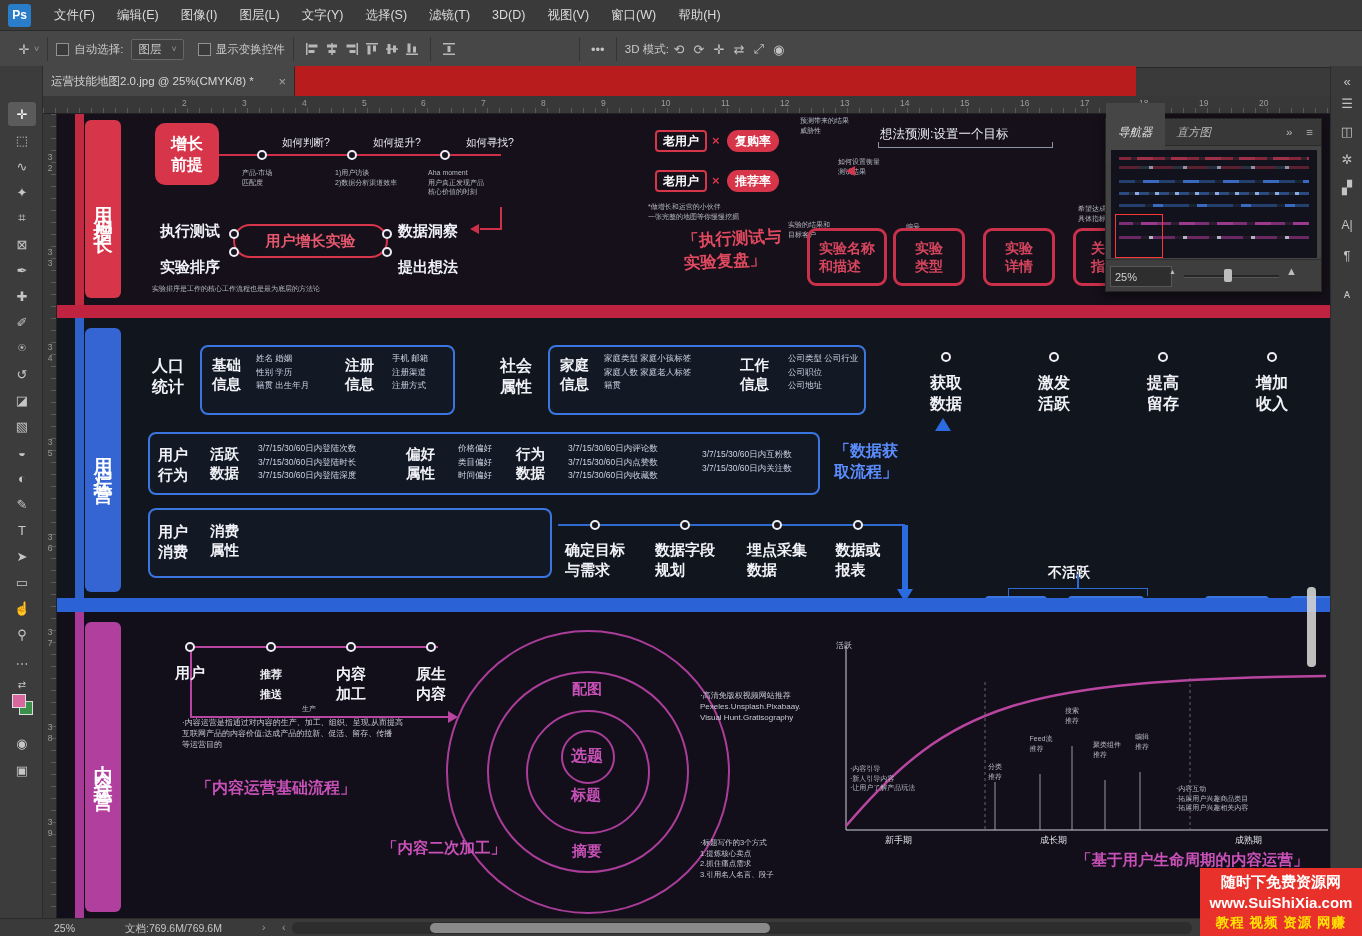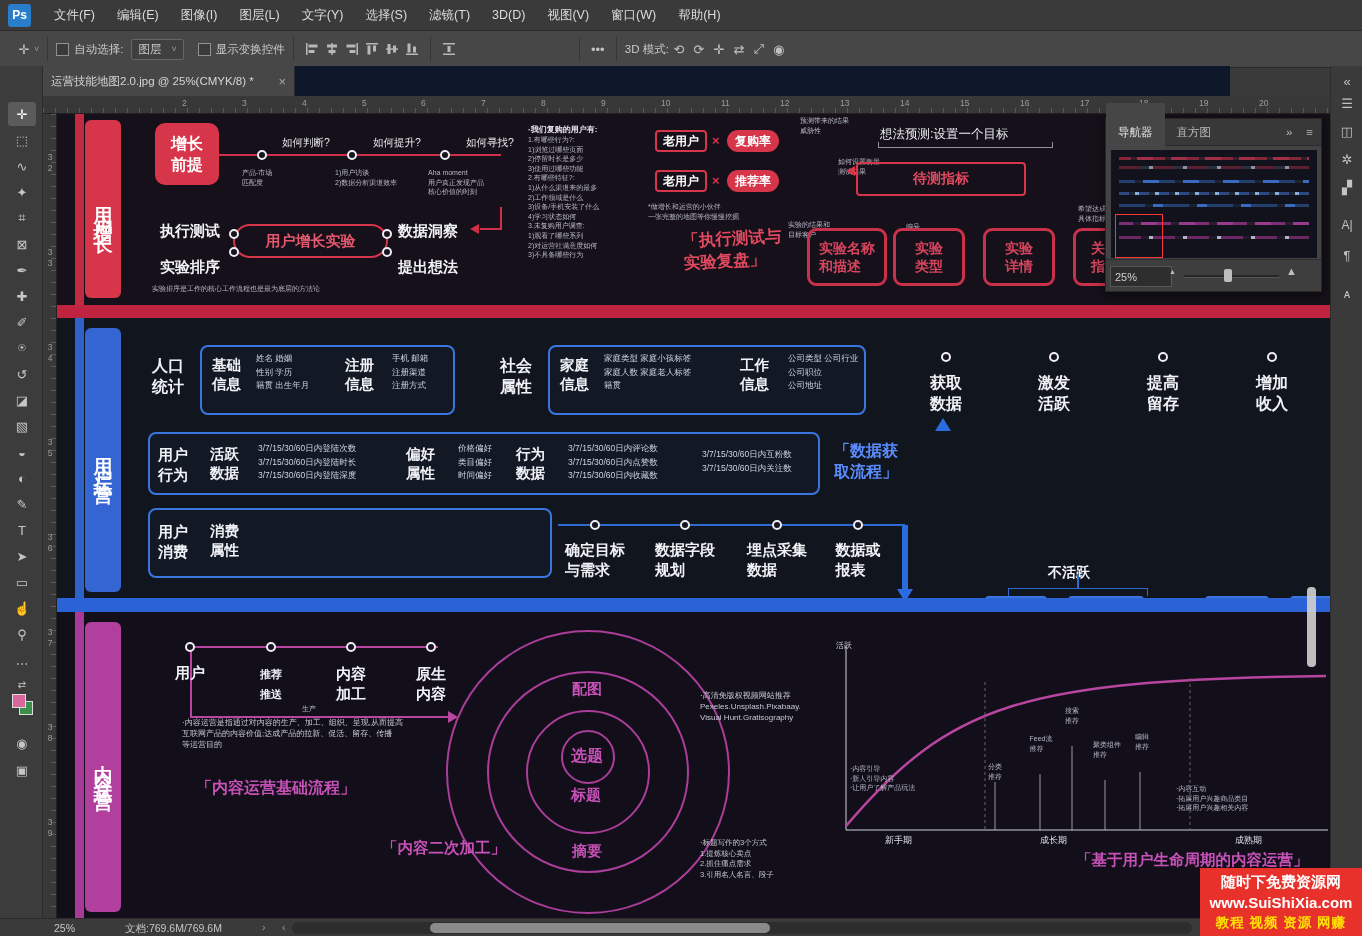--- a/index.html
+++ b/index.html
@@ -10,21 +10,21 @@
   
   #menubar{left:0;top:0;width:1362px;height:30px;background:#3a3a3a;display:flex;align-items:center;color:#dcdcdc;font-size:12.5px;border-bottom:1px solid #2b2b2b;}
   .menu-item{padding:0 11px;cursor:default;}
   #ps-logo{width:23px;height:23px;background:#2a7dc9;color:#fff;font-weight:bold;font-size:12px;display:flex;align-items:center;justify-content:center;border-radius:3px;margin:0 12px 0 8px;}
   #optionsbar{left:0;top:30px;width:1362px;height:36px;background:#474747;display:flex;align-items:center;color:#c9c9c9;font-size:11.5px;border-bottom:1px solid #282828;}
   .vdiv{width:1px;height:24px;background:#353535;margin:0 8px;}
   .cb{width:11px;height:11px;border:1px solid #919191;background:#3a3a3a;display:inline-block;margin-right:5px;}
   .opt-sel{border:1px solid #666;background:#3f3f3f;padding:2px 6px;display:flex;align-items:center;gap:10px;border-radius:2px;}
   .icn{display:inline-flex;align-items:center;justify-content:center;width:20px;height:20px;color:#c2c2c2;font-size:13px;}
   .alicon svg{display:block;}
-  #tabbar{left:0;top:66px;width:1230px;height:30px;background:#0f172a;}
+  #tabbar{left:0;top:66px;width:1136px;height:30px;background:#b91c1c;}
   #collapse-left{left:6px;top:5px;color:#b5b5b5;font-size:13px;}
   #doctab{left:43px;top:0;width:252px;height:30px;background:#474747;border-right:1px solid #2a2a2a;color:#d6d6d6;font-size:11.5px;display:flex;align-items:center;padding:0 8px;gap:8px;}
   #doctab .ttl{flex:1;white-space:nowrap;overflow:hidden;}
   #doctab .cls{color:#a5a5a5;font-size:13px;}
   
   #ruler-top{left:43px;top:96px;width:1287px;height:18px;background:#383838;border-bottom:1px solid #222;
     background-image:repeating-linear-gradient(90deg,#5a5a5a 0 1px,transparent 1px 12px);
     background-size:100% 5px;background-position:0 100%;background-repeat:no-repeat;}
   #ruler-top span{position:absolute;top:2px;font-size:8.5px;color:#9c9c9c;}
   #ruler-left{left:43px;top:114px;width:14px;height:804px;background:#383838;border-right:1px solid #222;
@@ -48,21 +48,21 @@
   .s7{font-size:7px;line-height:9.6px;color:#b6b9c6;}
   .s8{font-size:8px;line-height:11px;color:#c6c9d4;}
   .s9{font-size:8.5px;line-height:13.5px;color:#ccd3e3;}
   .box-red3{border:3px solid #c9304a;border-radius:9px;}
   .box-blue{border:2px solid #3b76e0;border-radius:8px;background:rgba(25,40,70,.18);}
   .ctr{display:flex;align-items:center;justify-content:center;}
   .circ{border:2px solid #a93d98;border-radius:50%;}
   
   #navigator{left:1105px;top:118px;width:217px;height:174px;background:#434343;border:1px solid #262626;box-shadow:0 3px 10px rgba(0,0,0,.45);z-index:20;}
   #nav-header{position:absolute;left:0;top:0;width:100%;height:26px;background:#383838;border-bottom:1px solid #2a2a2a;display:flex;align-items:center;font-size:11.5px;color:#b9b9b9;}
-  .nav-tab{padding:16px 12px;height:100%;display:flex;align-items:center;}
+  .nav-tab{padding:16px 12px;height:100%;display:flex;align-items:center;font-style:italic;}
   .nav-tab.on{background:#464646;color:#e4e4e4;}
   #nav-thumb{position:absolute;left:5px;top:31px;width:206px;height:108px;background:#12121c;overflow:hidden;}
   .tstripe{position:absolute;left:4%;width:92%;height:3px;}
   #nav-viewbox{position:absolute;left:4px;top:64px;width:46px;height:42px;border:1.5px solid #ff3434;}
   #nav-bottom{position:absolute;left:0;bottom:0;width:100%;height:31px;background:#3e3e3e;border-top:1px solid #2e2e2e;}
   #nav-zoom{position:absolute;left:4px;top:6px;width:52px;height:19px;background:#2e2e2e;border:1px solid #575757;color:#d0d0d0;font-size:11px;padding:0 4px;font-family:"Liberation Sans",sans-serif;}
   #nav-track{position:absolute;left:78px;top:15px;width:95px;height:2px;background:#262626;border-bottom:1px solid #555;}
   #nav-thumb-handle{position:absolute;left:118px;top:9px;width:8px;height:13px;background:#bdbdbd;border-radius:2px;}
   
   #rightdock{left:1330px;top:66px;width:32px;height:852px;background:#3a3a3a;border-left:1px solid #2c2c2c;}
@@ -289,53 +289,36 @@
       <div class="a ring" style="left:172px;top:115px"></div>
       <div class="a ring" style="left:172px;top:133px"></div>
       <div class="a ring" style="left:325px;top:115px"></div>
       <div class="a ring" style="left:325px;top:133px"></div>
       <span class="a t-w" style="left:341px;top:108px;font-size:15px">数据洞察</span>
       <span class="a t-w" style="left:341px;top:144px;font-size:15px">提出想法</span>
       <div class="a" style="left:443px;top:93px;width:2px;height:23px;background:#cf3049"></div>
       <div class="a" style="left:423px;top:114px;width:22px;height:2px;background:#cf3049"></div>
       <div class="a tri" style="left:413px;top:110px;border-right:9px solid #cf3049;border-top:5px solid transparent;border-bottom:5px solid transparent"></div>
       <div class="a s7" style="left:95px;top:170px">实验排序是工作的核心工作流程也是最为底层的方法论</div>
-      <div class="a" style="left:471px;top:10px;width:130px">
-        <div style="font-size:8px;color:#e4e5ec;font-weight:bold">·我们复购的用户有:</div>
-        <div class="s7 pre">1.有哪些行为?:
-1)浏览过哪些页面
-2)停留时长是多少
-3)使用过哪些功能
-2.有哪些特征?:
-1)从什么渠道来的最多
-2)工作领域是什么
-3)设备/手机安装了什么
-4)学习状态如何
-3.未复购用户调查:
-1)观看了哪些系列
-2)对运营社满意度如何
-3)不具备哪些行为</div>
-      </div>
       <div class="a s7 pre" style="left:591px;top:88px">*做增长和运营的小伙伴
 一张完整的地图等你慢慢挖掘</div>
       <div class="a ctr" style="left:598px;top:16px;width:52px;height:22px;border:2px solid #d6354a;border-radius:4px;color:#fff;font-weight:bold;font-size:12px">老用户</div>
       <span class="a" style="left:655px;top:19px;color:#d6354a;font-weight:bold;font-size:13px">×</span>
       <div class="a ctr" style="left:670px;top:16px;width:52px;height:22px;background:#d6354a;border-radius:11px;color:#fff;font-weight:bold;font-size:12px">复购率</div>
       <div class="a ctr" style="left:598px;top:56px;width:52px;height:22px;border:2px solid #d6354a;border-radius:4px;color:#fff;font-weight:bold;font-size:12px">老用户</div>
       <span class="a" style="left:655px;top:59px;color:#d6354a;font-weight:bold;font-size:13px">×</span>
       <div class="a ctr" style="left:670px;top:56px;width:52px;height:22px;background:#d6354a;border-radius:11px;color:#fff;font-weight:bold;font-size:12px">推荐率</div>
       <div class="a pre red-t bold" style="left:626px;top:113px;font-size:16.5px;line-height:22px;transform:rotate(-3deg)">「执行测试与
 实验复盘」</div>
       <div class="a s7 pre" style="left:743px;top:2px">预测带来的结果
 威胁性</div>
       <span class="a" style="left:823px;top:12px;font-size:12.5px;color:#eceef4">想法预测:设置一个目标</span>
       <div class="a" style="left:821px;top:28px;width:175px;height:6px;border-bottom:1px solid #8d93a4;border-left:1px solid #8d93a4;border-right:1px solid #8d93a4"></div>
       <div class="a s7 pre" style="left:781px;top:43px">如何设置衡量
 测试结果</div>
-      <div class="a ctr" style="left:799px;top:48px;width:170px;height:34px;border:2px solid #d6354a;border-radius:4px;color:#e0495f;font-weight:bold;font-size:14px">待测指标</div>
       <div class="a tri" style="left:789px;top:52px;border-right:9px solid #d6354a;border-top:5px solid transparent;border-bottom:5px solid transparent"></div>
       <div class="a s7 pre" style="left:731px;top:106px">实验的结果和
 目标客户</div>
       <span class="a s7" style="left:849px;top:108px">编号</span>
       <div class="a s7 pre" style="left:1021px;top:90px">希望达成的
 具体指标</div>
       <div class="a ctr pre box-red3" style="left:750px;top:114px;width:80px;height:58px;color:#d6455e;font-weight:bold;font-size:14px;line-height:18px">实验名称
 和描述</div>
       <div class="a ctr pre box-red3" style="left:836px;top:114px;width:72px;height:58px;color:#d6455e;font-weight:bold;font-size:14px;line-height:18px">实验
 类型</div>

